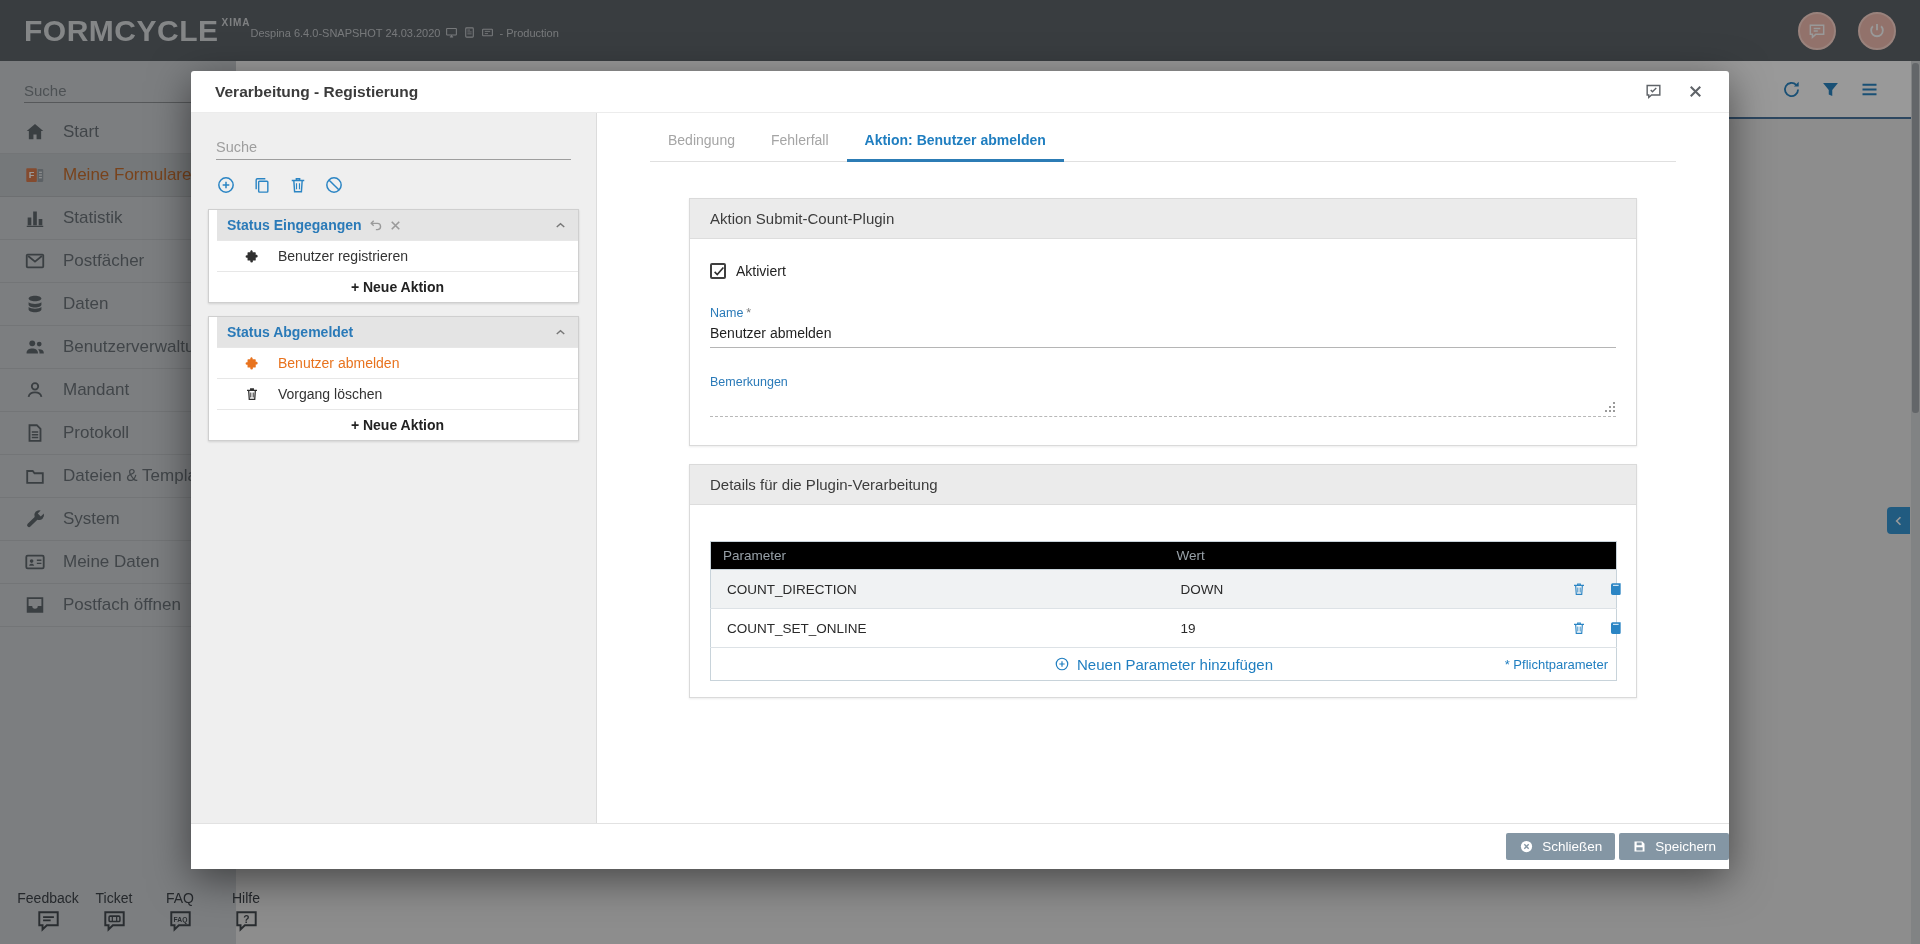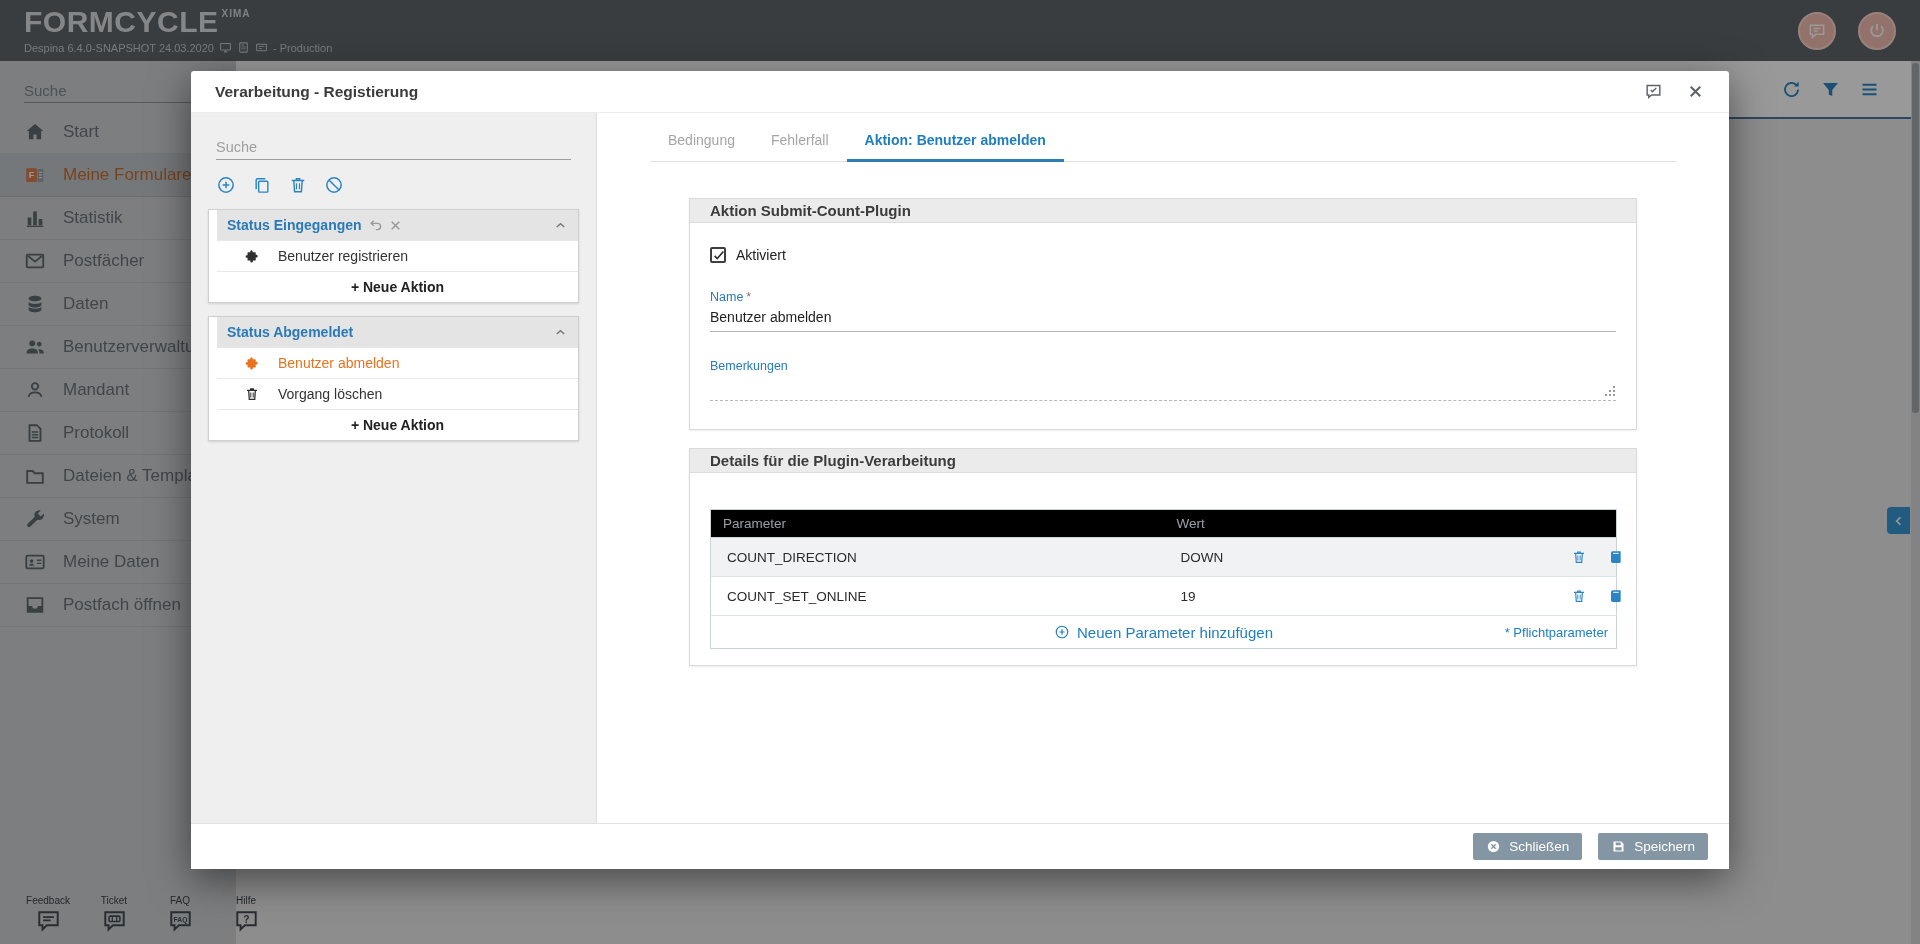--- a/index.html
+++ b/index.html
@@ -2,21 +2,21 @@
 <html><head>
 <meta charset="utf-8">
 <style>
   * { margin:0; padding:0; box-sizing:border-box; }
   html,body { width:1920px; height:944px; overflow:hidden; font-family:"Liberation Sans",sans-serif; background:#e9e9e9; }
   .icon svg, .hdr-ic svg, .chev svg, .ricon svg, .dock-icon svg { width:100%; height:100%; display:block; }
 
   
   .base { position:absolute; inset:0; }
   .app-header { position:absolute; top:0; left:0; right:0; height:61px; background:#60666c; display:flex; align-items:center; padding:0 24px; }
-  .brand { display:flex; flex-direction:column; }
+  .brand { display:flex; }
   .brand-line { display:flex; align-items:flex-start; line-height:1; }
   .logo { font-size:30px; font-weight:bold; letter-spacing:.5px; color:#dcdfe1; }
   .logo-sup { font-size:10px; font-weight:bold; color:#d3d6d8; margin:2px 0 0 3px; letter-spacing:1px; }
   .version-line { display:flex; align-items:center; gap:5px; margin-top:4px; font-size:11px; color:#c6cacd; }
   .mini-ic { width:13px; height:13px; color:#c6cacd; display:inline-block; }
   .header-actions { margin-left:auto; display:flex; gap:22px; }
   .circle-btn { width:38px; height:38px; border-radius:50%; background:#f3beb2; border:2px solid #ffd9cf; display:flex; align-items:center; justify-content:center; cursor:pointer; }
   .circle-btn .icon { width:20px; height:20px; color:#fff; }
 
   .app-body { position:absolute; top:61px; left:0; right:0; bottom:0; display:flex; }
@@ -33,21 +33,21 @@
   .content { flex:1; background:#ececec; position:relative; }
   .content-toolbar { height:58px; background:#fff; border-bottom:2px solid #4b77a0; display:flex; align-items:center; justify-content:flex-end; gap:18px; padding-right:40px; }
   .content-toolbar .icon { width:21px; height:21px; color:#2b85c4; cursor:pointer; }
   .side-tab { position:absolute; right:10px; top:446px; width:23px; height:27px; background:#3898d6; border-radius:4px 0 0 4px; display:flex; align-items:center; justify-content:center; cursor:pointer; }
   .side-tab .icon { width:14px; height:14px; color:#fff; }
   .v-scroll { position:absolute; right:0; top:0; bottom:0; width:9px; background:#d8dadc; }
   .v-thumb { margin:2px 1px; height:350px; background:#a6abb0; border-radius:3px; }
 
   .help-dock { position:absolute; left:22px; bottom:10px; display:flex; gap:14px; z-index:5; }
   .dock-item { width:52px; display:flex; flex-direction:column; align-items:center; gap:2px; cursor:pointer; }
-  .dock-label { font-size:10px; color:#3f444a; }
+  .dock-label { font-size:14px; color:#3f444a; }
   .dock-icon { width:27px; height:26px; color:#454b51; }
 
   
   .dim-overlay { position:absolute; inset:0; background:rgba(0,0,0,0.40); z-index:50; }
 
   
   .modal { position:absolute; left:191px; top:71px; width:1538px; height:798px; background:#fff; z-index:100; border-radius:3px; box-shadow:0 10px 40px rgba(0,0,0,0.5); display:flex; flex-direction:column; }
   .modal-header { height:42px; flex:none; display:flex; align-items:center; padding:0 24px; border-bottom:1px solid #ececec; }
   .modal-title { font-size:15.5px; font-weight:bold; color:#3b3b3b; }
   .modal-header-icons { margin-left:auto; display:flex; align-items:center; gap:23px; }
@@ -73,21 +73,21 @@
   .new-action { height:31px; border-top:1px solid #e7e7e7; display:flex; align-items:center; justify-content:center; font-size:14px; color:#222; font-weight:bold; cursor:pointer; }
 
   .right-col { flex:1; display:flex; flex-direction:column; min-width:0; }
   .tab-strip { margin:0 53px; padding-top:10px; border-bottom:1px solid #e0e0e0; display:flex; }
   .tab { padding:9px 18px 11px; font-size:14px; color:#a5a5a5; border-bottom:3px solid transparent; margin-bottom:-1px; cursor:pointer; white-space:nowrap; }
   .tab.active { color:#1f7ec0; font-weight:bold; border-bottom-color:#2c7cb5; }
 
   .panel { width:948px; margin-left:92px; border:1px solid #dadada; box-shadow:0 1px 2px rgba(0,0,0,0.08); background:#fff; }
   .panel-1 { margin-top:36px; }
   .panel-2 { margin-top:18px; }
-  .panel-header { height:24px; background:#ebebeb; border-bottom:1px solid #ddd; display:flex; align-items:center; padding:0 20px; font-size:15px; font-weight:bold; color:#3c3c3c; }
+  .panel-header { height:40px; background:#ebebeb; border-bottom:1px solid #ddd; display:flex; align-items:center; padding:0 20px; font-size:15px; font-weight:normal; color:#3c3c3c; }
   .panel-body { padding:24px 20px 28px; }
 
   .check-row { display:flex; align-items:center; gap:10px; cursor:pointer; }
   .checkbox { width:16px; height:16px; border:2px solid #3f3f3f; border-radius:2px; position:relative; }
   .checkbox .icon { position:absolute; left:0px; top:-1px; width:14px; height:14px; color:#2f2f2f; }
   .check-label { font-size:14px; color:#222; }
 
   .field-label { margin-top:27px; font-size:12.5px; color:#2a7ab8; }
   .field-label .req { color:#777; margin-left:3px; }
   .field-input input { width:100%; border:none; border-bottom:1px solid #b5b5b5; font-size:14px; color:#1f1f1f; padding:5px 0 6px; outline:none; font-family:inherit; background:transparent; }
@@ -102,21 +102,21 @@
   .param-table thead th { height:28px; background:#000000; border-bottom:1px solid #c8d3da; font-size:13.5px; font-weight:normal; color:#98a1a8; text-align:left; padding-left:12px; }
   .param-table td { height:39px; border-bottom:1px solid #dde2e6; font-size:13.5px; color:#2a2a2a; padding-left:16px; }
   .param-table tr.striped td { background:#f0f2f3; }
   .td-icons { text-align:right; padding-right:14px !important; white-space:nowrap; }
   .ricon { display:inline-block; width:16px; height:16px; color:#2b85c4; margin-left:18px; cursor:pointer; vertical-align:middle; }
   .table-footer-cell { position:relative; height:33px !important; border-bottom:none !important; }
   .add-param { position:absolute; left:0; right:0; top:0; bottom:0; display:flex; align-items:center; justify-content:center; gap:7px; color:#1f7ec0; font-size:15px; cursor:pointer; }
   .add-param .icon { width:16px; height:16px; color:#1f7ec0; }
   .required-note { position:absolute; right:8px; top:0; bottom:0; display:flex; align-items:center; color:#1f7ec0; font-size:13px; }
 
-  .modal-footer { flex:none; height:46px; border-top:1px solid #e2e2e2; display:flex; align-items:center; justify-content:flex-end; gap:16px; padding-right:21px; background:#fff; }
+  .modal-footer { flex:none; height:46px; border-top:1px solid #e2e2e2; display:flex; align-items:center; justify-content:flex-end; gap:4px; background:#fff; }
   .m-btn { height:27px; background:#8496a4; color:#fff; border:none; border-radius:2px; font-size:13.5px; font-family:inherit; display:flex; align-items:center; gap:8px; padding:0 13px; cursor:pointer; }
   .m-btn .icon { width:15px; height:15px; color:#fff; }
 </style>
 </head>
 <body>
 
 <div class="base">
   <div class="app-header">
     <div class="brand">
       <div class="brand-line">

